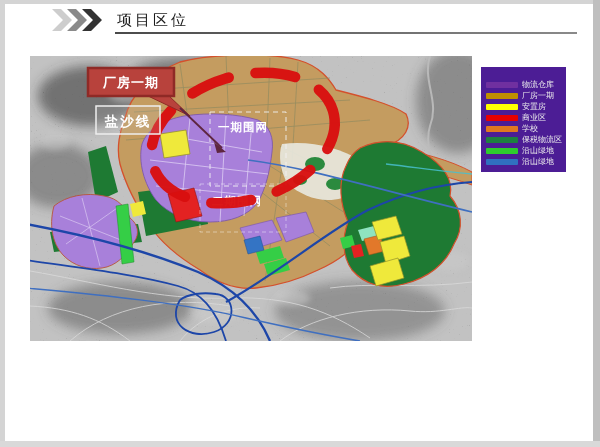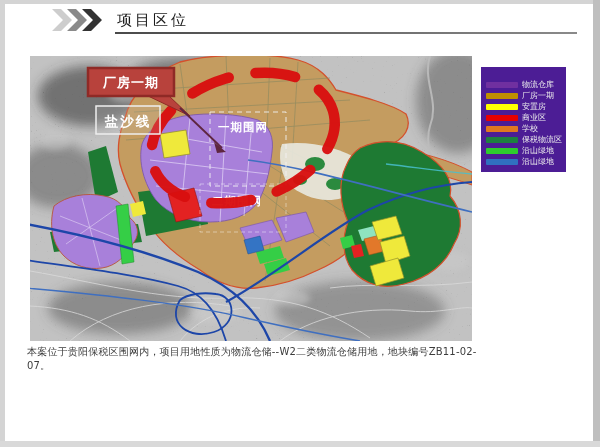--- a/index.html
+++ b/index.html
@@ -232,15 +232,14 @@
     <div class="lg-row">
       <span class="sw" style="background: rgb(46, 204, 46);"></span>
       <span class="lb">沿山绿地</span>
     </div>
     <div class="lg-row">
       <span class="sw" style="background: rgb(48, 112, 192);"></span>
       <span class="lb">沿山绿地</span>
     </div>
   </div>
 
-  <div class="caption">本案位于贵阳保税区围网内，项目用地性质为物流仓储--W2二类物流仓储用地，地块编号ZB11-02-07。</div>
 
 </div>
 
 </body></html>

